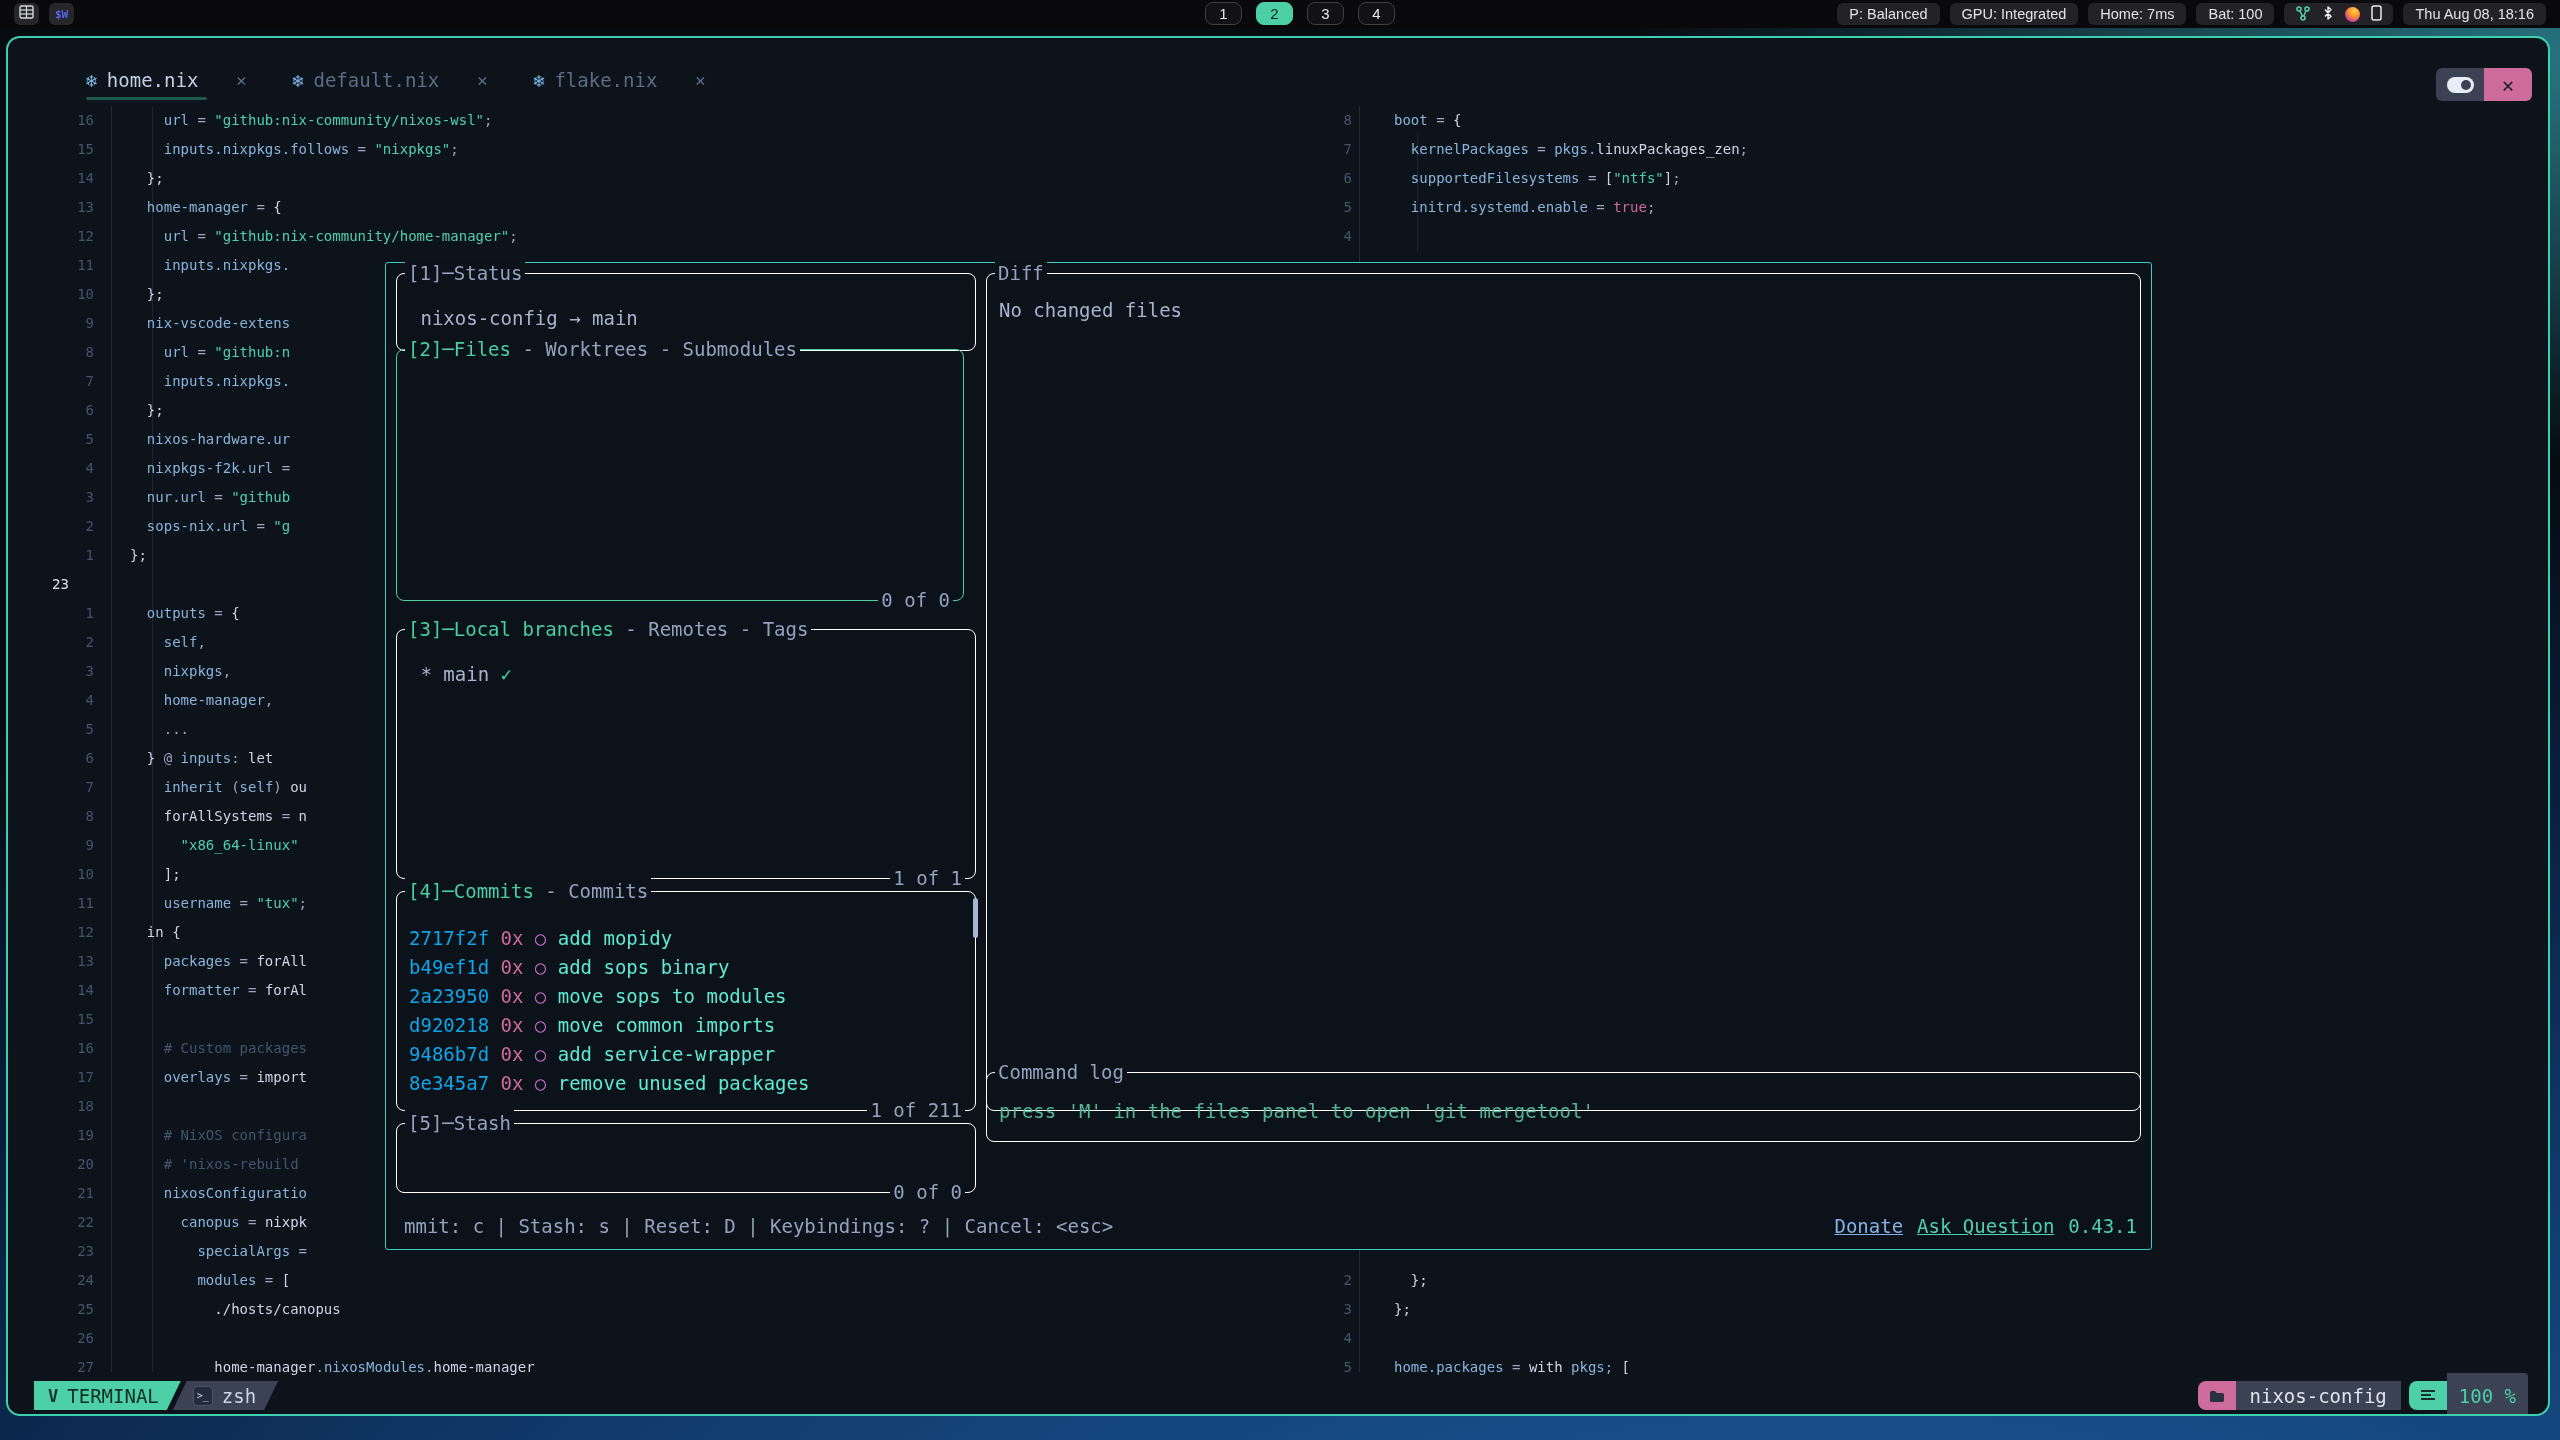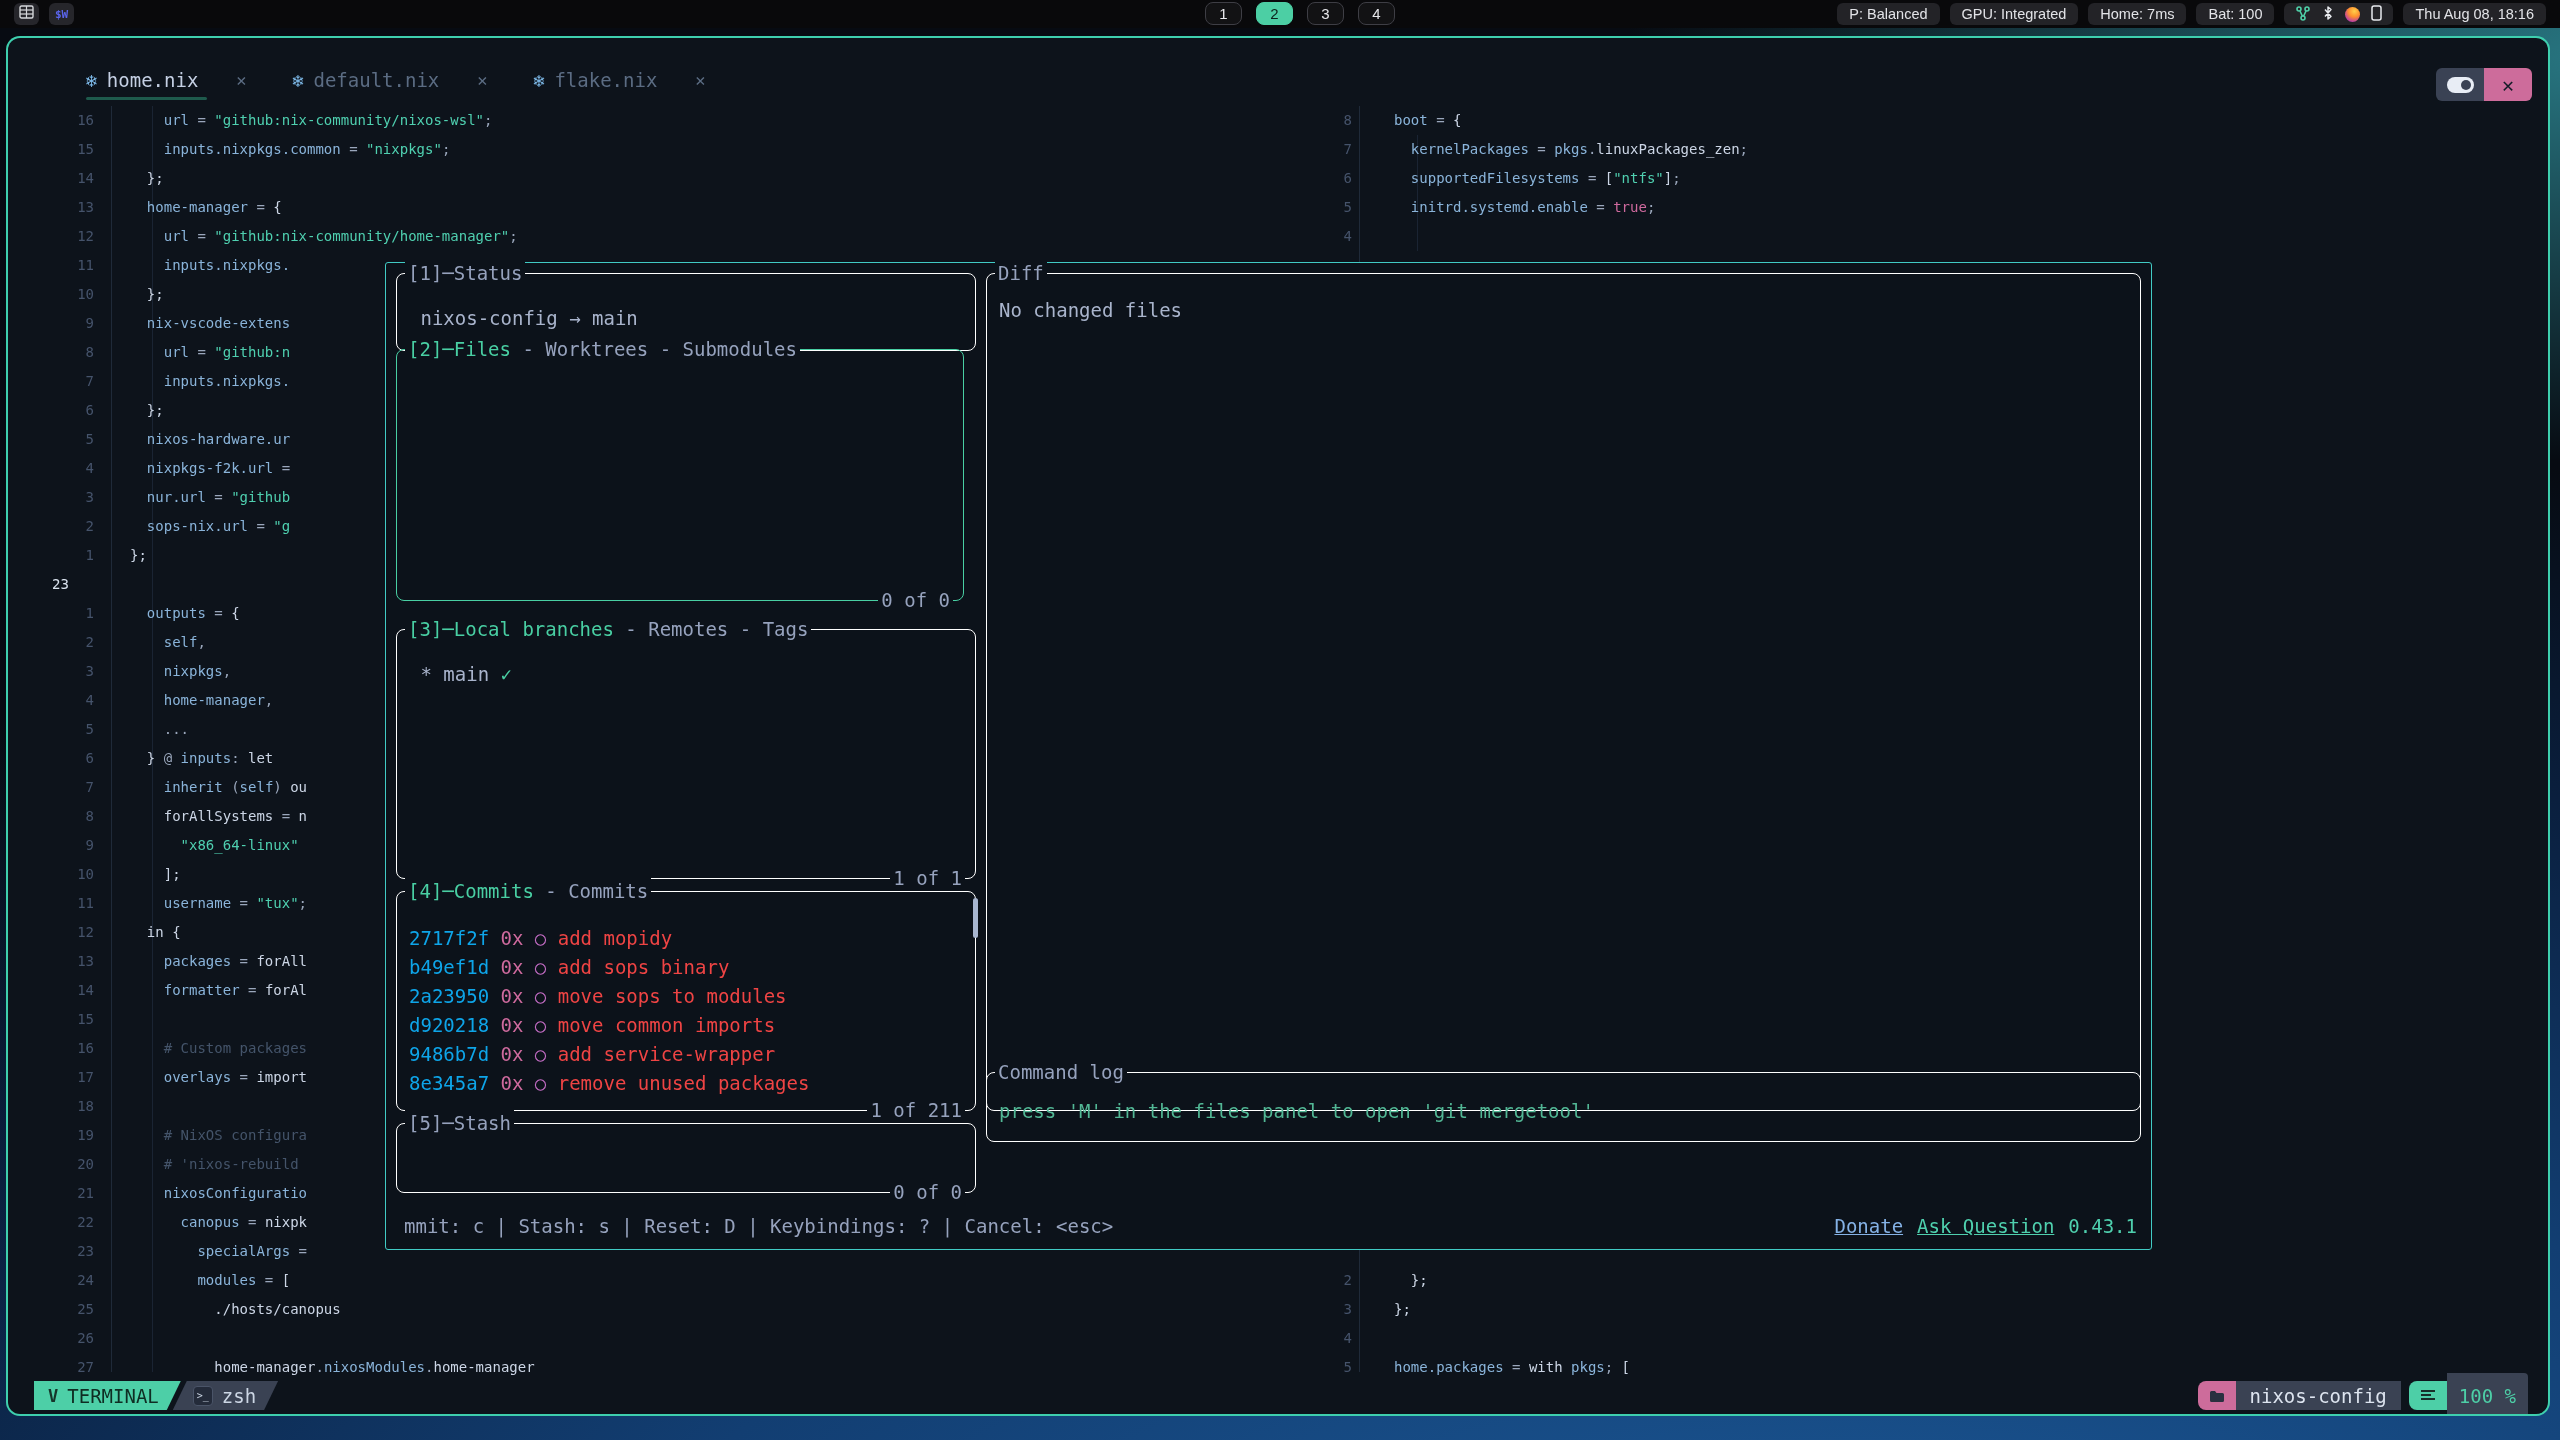--- a/index.html
+++ b/index.html
@@ -65,21 +65,21 @@
   .lz-panel.focus{border-color:#49cfa3;}
   .lz-title{position:absolute;top:-14px;left:8px;background:#0c121a;padding:0 3px;line-height:27px;color:#96a2bd;white-space:pre;}
   .lz-title .badge{color:#96a2bd;}
   .lz-panel.teal .lz-title .badge{color:#49cfa3;}
   .lz-title .ttab{color:#49cfa3;}
   .lz-title .rest{color:#96a2bd;}
   .lz-count{position:absolute;bottom:-14px;right:10px;background:#0c121a;padding:0 3px;line-height:27px;color:#96a2bd;white-space:pre;}
   .lz-body{position:absolute;left:12px;top:30px;right:10px;color:#a9b4cc;line-height:29px;white-space:pre;}
   .lz-body .check{color:#49cfa3;}
   .commit-row{position:absolute;left:12px;height:29px;line-height:29px;white-space:pre;}
-  .hash{color:#0ea5e9;} .flag{color:#cf6a9e;} .dot{color:#c36cc4;} .msg{color:#ef4444;}
+  .hash{color:#0ea5e9;} .flag{color:#cf6a9e;} .dot{color:#c36cc4;} .msg{color:#5eead4;}
   .lz-scroll{position:absolute;right:-3px;top:6px;width:5px;height:40px;background:#a8b6d0;border-radius:3px;}
   .lz-options{position:absolute;left:18px;bottom:8px;color:#96a2bd;line-height:29px;white-space:pre;}
   .lz-links{position:absolute;right:14px;bottom:8px;line-height:29px;white-space:pre;margin-left:34px;}
   .link-donate{color:#85b2e6;text-decoration:underline;}
   .link-ask{color:#4fd0ae;text-decoration:underline;margin-left:14px;}
   .version{color:#4fd0ae;margin-left:14px;}
   .cmdlog-text{color:#52b795;}
 
   
   .statusline{position:absolute;left:0;right:0;top:1343px;height:29px;font-size:19px;}
@@ -183,21 +183,21 @@
     <div class="close-btn">✕</div>
   </div>
 
   <div class="numsep" style="left:103px;"></div>
   <div class="numsep" style="left:1351px;"></div>
   <div class="guide" style="left:144px;top:68px;height:1266px;"></div>
   <div class="guide" style="left:1409px;top:97px;height:116px;"></div>
 
   <div class="pane pane-l">
       <div class="code-row" style="top: 0px;"><span class="lnum">16</span><span class="lcode"><span class="tk-p">    url </span><span class="tk-o">= </span><span class="tk-s">"github:nix-community/nixos-wsl"</span><span class="tk-o">;</span></span></div>
-      <div class="code-row" style="top: 29px;"><span class="lnum">15</span><span class="lcode"><span class="tk-p">    inputs.nixpkgs.common </span><span class="tk-o">= </span><span class="tk-s">"nixpkgs"</span><span class="tk-o">;</span></span></div>
+      <div class="code-row" style="top: 29px;"><span class="lnum">15</span><span class="lcode"><span class="tk-p">    inputs.nixpkgs.follows </span><span class="tk-o">= </span><span class="tk-s">"nixpkgs"</span><span class="tk-o">;</span></span></div>
       <div class="code-row" style="top: 58px;"><span class="lnum">14</span><span class="lcode"><span class="tk-w">  };</span></span></div>
       <div class="code-row" style="top: 87px;"><span class="lnum">13</span><span class="lcode"><span class="tk-p">  home-manager </span><span class="tk-o">= </span><span class="tk-w">{</span></span></div>
       <div class="code-row" style="top: 116px;"><span class="lnum">12</span><span class="lcode"><span class="tk-p">    url </span><span class="tk-o">= </span><span class="tk-s">"github:nix-community/home-manager"</span><span class="tk-o">;</span></span></div>
       <div class="code-row" style="top: 145px;"><span class="lnum">11</span><span class="lcode"><span class="tk-p">    inputs.nixpkgs.</span></span></div>
       <div class="code-row" style="top: 174px;"><span class="lnum">10</span><span class="lcode"><span class="tk-w">  };</span></span></div>
       <div class="code-row" style="top: 203px;"><span class="lnum">9</span><span class="lcode"><span class="tk-p">  nix-vscode-extens</span></span></div>
       <div class="code-row" style="top: 232px;"><span class="lnum">8</span><span class="lcode"><span class="tk-p">    url </span><span class="tk-o">= </span><span class="tk-s">"github:n</span></span></div>
       <div class="code-row" style="top: 261px;"><span class="lnum">7</span><span class="lcode"><span class="tk-p">    inputs.nixpkgs.</span></span></div>
       <div class="code-row" style="top: 290px;"><span class="lnum">6</span><span class="lcode"><span class="tk-w">  };</span></span></div>
       <div class="code-row" style="top: 319px;"><span class="lnum">5</span><span class="lcode"><span class="tk-p">  nixos-hardware.ur</span></span></div>

